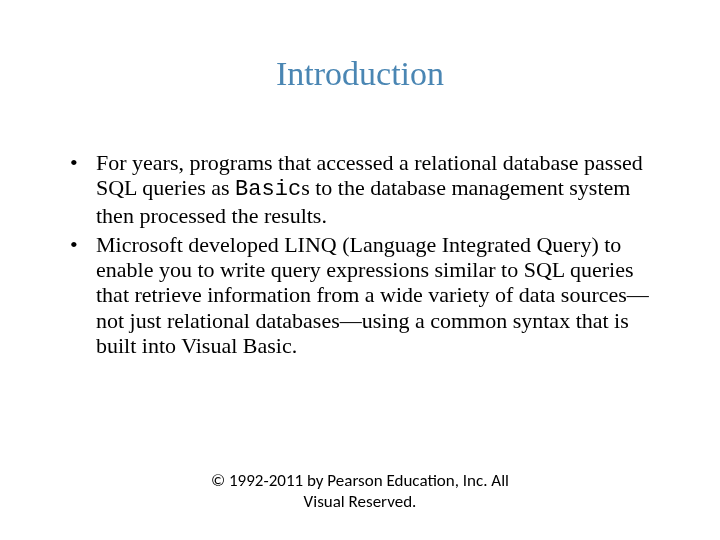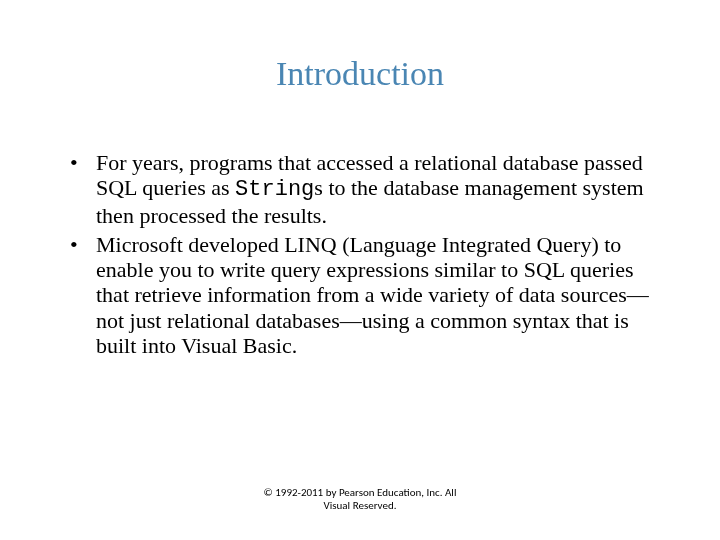--- a/index.html
+++ b/index.html
@@ -51,38 +51,38 @@
   .code {
     font-family: "Courier New", Courier, monospace;
   }
   .footer {
     position: absolute;
     bottom: 28px;
     left: 0;
     width: 100%;
     text-align: center;
     font-family: Calibri, Arial, sans-serif;
-    font-size: 11px;
+    font-size: 17px;
     color: #000;
     line-height: 1.2;
   }
 </style>
 </head>
 <body>
 
 <div class="slide">
 
   <div class="title">Introduction</div>
 
   <div class="body">
 
     <div class="bullet">
       <div class="dot">•</div>
       <div class="txt">
-        <span>For years, programs that accessed a relational database passed SQL queries as </span><span class="code">String</span><span>s to the database management system then processed the results.</span>
+        <span>For years, programs that accessed a relational database passed SQL queries as </span><span class="code">Basic</span><span>s to the database management system then processed the results.</span>
       </div>
     </div>
 
     <div class="bullet">
       <div class="dot">•</div>
       <div class="txt">
         <span>Microsoft developed LINQ (Language Integrated Query) to enable you to write query expressions similar to SQL queries that retrieve information from a wide variety of data sources—not just relational databases—using a common syntax that is built into Visual Basic.</span><span class="code"></span><span></span>
       </div>
     </div>
 

